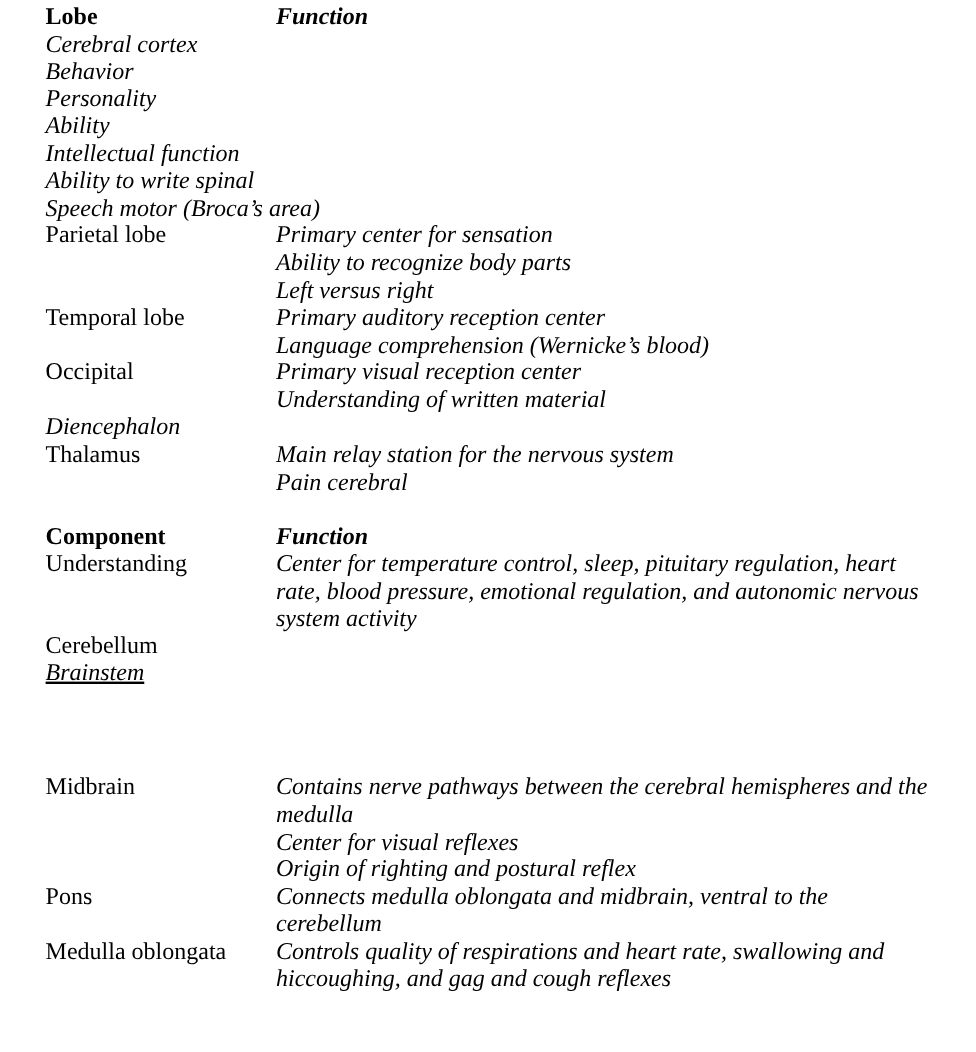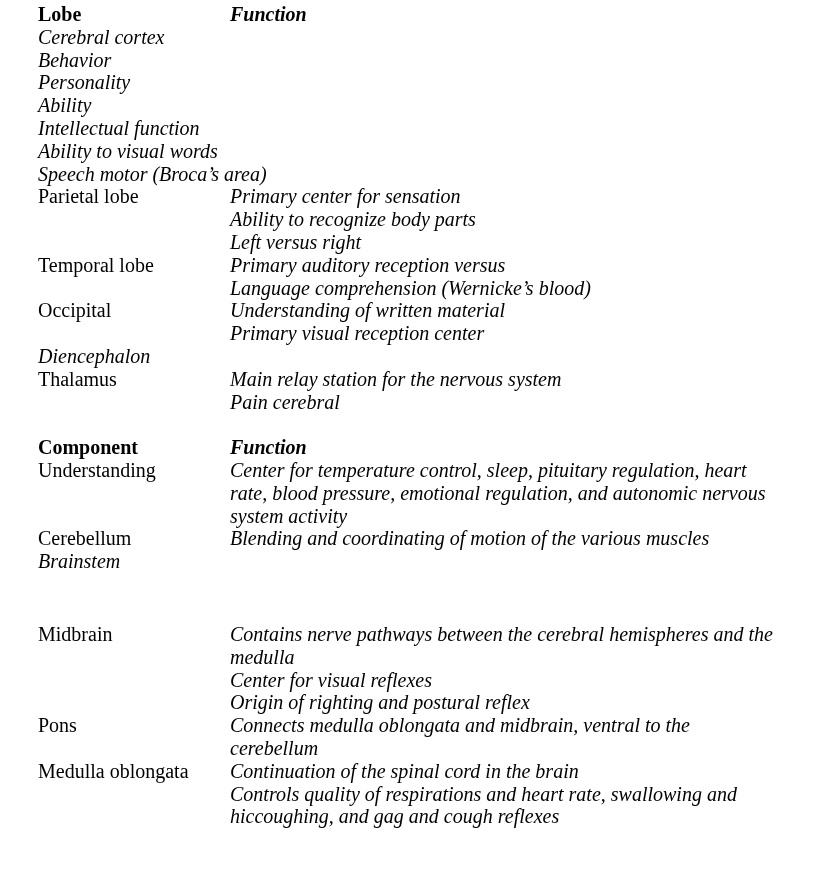--- a/index.html
+++ b/index.html
@@ -54,44 +54,44 @@
       <div class="row">
         <div class="label italic">Cerebral cortex</div>
         <div class="func"></div>
       </div>
       <div class="row">
         <div class="func">
           <div class="func-line">Behavior</div>
           <div class="func-line">Personality</div>
           <div class="func-line">Ability</div>
           <div class="func-line">Intellectual function</div>
-          <div class="func-line">Ability to visual words</div>
+          <div class="func-line">Ability to write spinal</div>
           <div class="func-line">Speech motor (Broca’s area)</div>
         </div>
       </div>
       <div class="row">
         <div class="label">Parietal lobe</div>
         <div class="func">
           <div class="func-line">Primary center for sensation</div>
           <div class="func-line">Ability to recognize body parts</div>
           <div class="func-line">Left versus right</div>
         </div>
       </div>
       <div class="row">
         <div class="label">Temporal lobe</div>
         <div class="func">
-          <div class="func-line">Primary auditory reception versus</div>
+          <div class="func-line">Primary auditory reception center</div>
           <div class="func-line">Language comprehension (Wernicke’s blood)</div>
         </div>
       </div>
       <div class="row">
         <div class="label">Occipital</div>
         <div class="func">
+          <div class="func-line">Primary visual reception center</div>
           <div class="func-line">Understanding of written material</div>
-          <div class="func-line">Primary visual reception center</div>
         </div>
       </div>
       <div class="row">
         <div class="label italic">Diencephalon</div>
         <div class="func"></div>
       </div>
       <div class="row">
         <div class="label">Thalamus</div>
         <div class="func">
           <div class="func-line">Main relay station for the nervous system</div>
@@ -110,24 +110,23 @@
         <div class="label">Understanding</div>
         <div class="func">
           <div class="func-line">Center for temperature control, sleep, pituitary regulation, heart</div>
           <div class="func-line">rate, blood pressure, emotional regulation, and autonomic nervous</div>
           <div class="func-line">system activity</div>
         </div>
       </div>
       <div class="row">
         <div class="label">Cerebellum</div>
         <div class="func">
-          <div class="func-line">Blending and coordinating of motion of the various muscles</div>
         </div>
       </div>
-      <div class="row" style="margin-bottom: 50px;">
+      <div class="row" style="margin-bottom: 72px; text-decoration: underline;">
         <div class="label italic">Brainstem</div>
         <div class="func"></div>
       </div>
       <div class="row">
         <div class="label">Midbrain</div>
         <div class="func">
           <div class="func-line">Contains nerve pathways between the cerebral hemispheres and the</div>
           <div class="func-line">medulla</div>
           <div class="func-line">Center for visual reflexes</div>
           <div class="func-line">Origin of righting and postural reflex</div>
@@ -136,19 +135,18 @@
       <div class="row">
         <div class="label">Pons</div>
         <div class="func">
           <div class="func-line">Connects medulla oblongata and midbrain, ventral to the</div>
           <div class="func-line">cerebellum</div>
         </div>
       </div>
       <div class="row">
         <div class="label">Medulla oblongata</div>
         <div class="func">
-          <div class="func-line">Continuation of the spinal cord in the brain</div>
           <div class="func-line">Controls quality of respirations and heart rate, swallowing and</div>
           <div class="func-line">hiccoughing, and gag and cough reflexes</div>
         </div>
       </div>
     </section>
 </div>
 
 </body></html>

